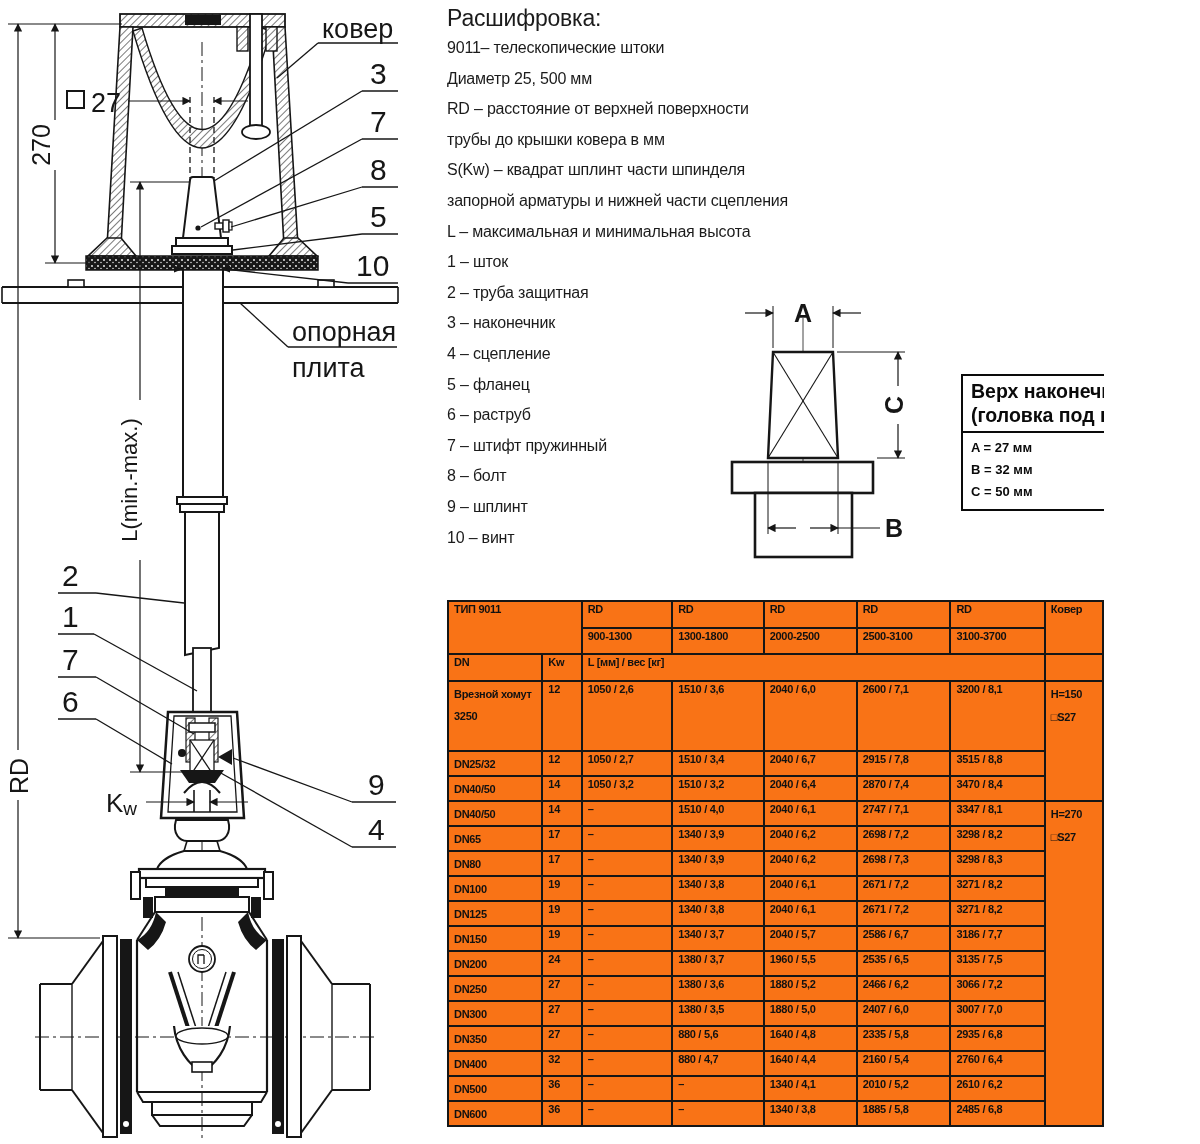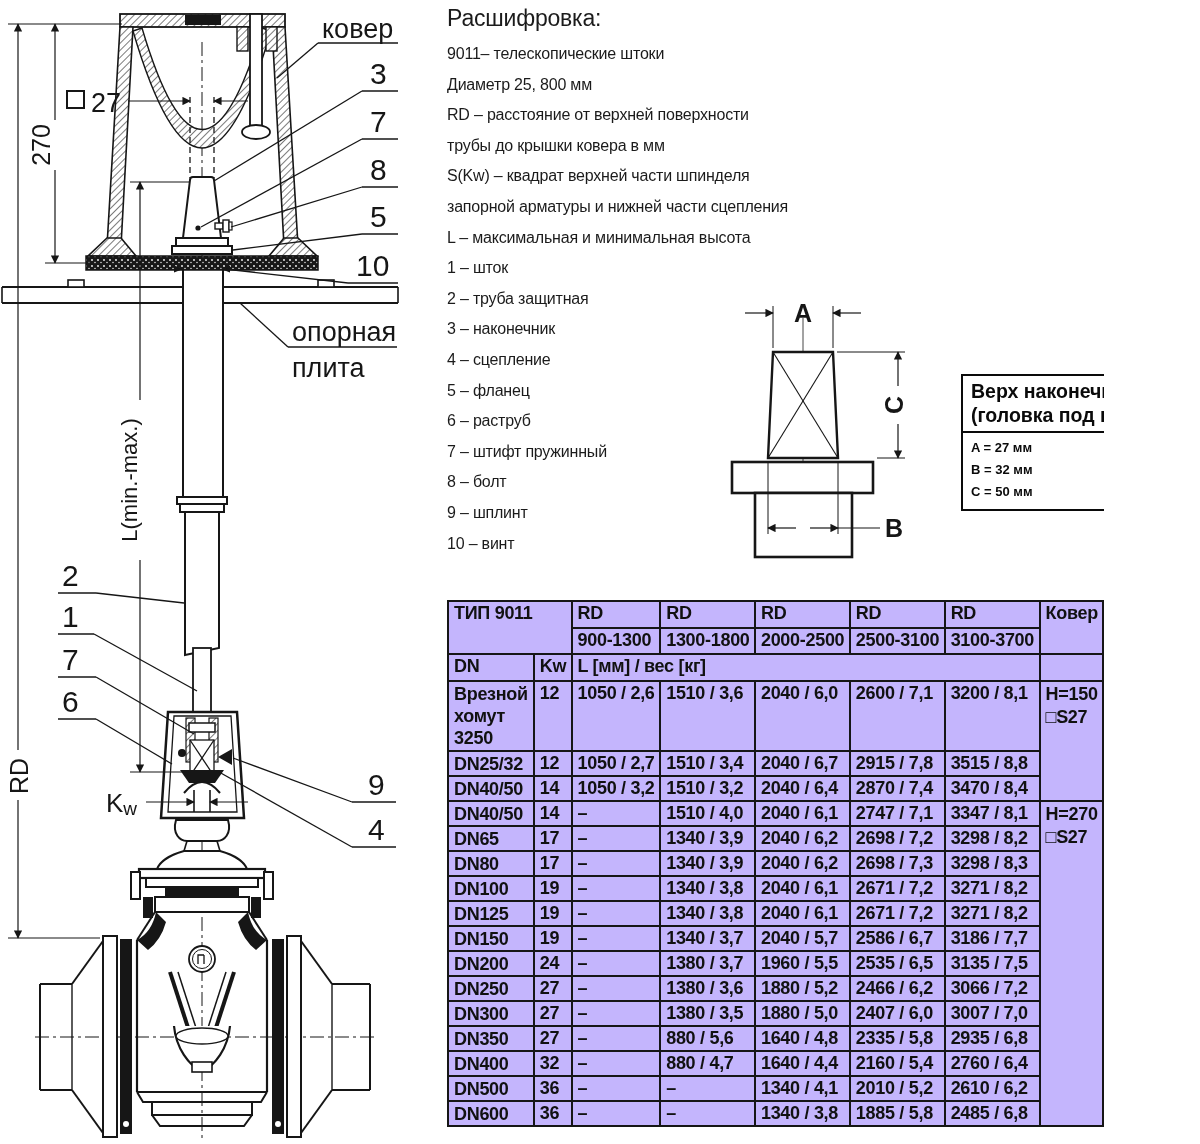--- a/index.html
+++ b/index.html
@@ -1,31 +1,31 @@
 <!DOCTYPE html>
 <html><head>
 <meta charset="utf-8">
 <style>
   html,body{margin:0;padding:0;background:#fff;}
   .canvas{position:relative;width:1104px;height:1144px;background:#fff;overflow:hidden;
           font-family:"Liberation Sans",sans-serif;color:#1b1b1b;}
   svg text{font-family:"Liberation Sans",sans-serif;fill:#161616;}
   
   .legend{position:absolute;left:447px;top:5px;width:745px;}
-  .legend .lg-title{font-size:23px;margin-bottom:7px;letter-spacing:-0.2px;}
+  .legend .lg-title{font-size:23px;margin-bottom:1px;letter-spacing:-0.2px;}
   .legend .lg-line{font-size:16px;line-height:30.6px;letter-spacing:-0.2px;white-space:nowrap;}
   
   .tip-box{position:absolute;left:961px;top:374px;width:222px;background:#fff;
            border:2.5px solid #0a0a0a;font-weight:700;color:#0a0a0a;box-sizing:border-box;}
   .tip-box .hd{padding:3px 8px 4px;border-bottom:2.2px solid #0a0a0a;font-size:19.5px;line-height:24px;white-space:nowrap;}
   .tip-box .vals{padding:4px 8px 6px;font-size:13px;line-height:22px;}
   .tip-box .brow{display:flex;justify-content:space-between;padding-right:4px;align-items:flex-end;}
   
   #spec-table{position:absolute;left:447px;top:600px;border-collapse:collapse;table-layout:fixed;
-              font-weight:700;font-size:18px;letter-spacing:-0.3px;color:#111;background:#c4b5fd;}
+              font-weight:700;font-size:11px;letter-spacing:-0.3px;color:#111;background:#f97316;}
   #spec-table td{border:2px solid #161616;padding:1px 4px 0 5px;vertical-align:top;
                  white-space:nowrap;overflow:hidden;}
   #spec-table thead tr.h1 td{height:24px;}
   #spec-table thead tr.h2 td{height:23px;}
   #spec-table thead tr.h3 td{height:24px;}
   #spec-table tbody tr{height:25px;}
   #spec-table tbody tr.row-tall{height:70px;}
   #spec-table td.dn-cell{white-space:normal;line-height:22px;}
   #spec-table td.kover-cell{line-height:23px;}
 </style>
@@ -266,24 +266,24 @@
     <text x="62" y="670" font-size="30">7</text>
     <text x="62" y="712" font-size="30">6</text>
     <text x="368" y="795" font-size="30">9</text>
     <text x="368" y="840" font-size="30">4</text>
   </svg>
 
   <div class="legend">
     <div class="lg-title">Расшифровка:</div>
     <div id="legend-lines">
         <div class="lg-line">9011– телескопические штоки</div>
-        <div class="lg-line">Диаметр 25, 800 мм</div>
+        <div class="lg-line">Диаметр 25, 500 мм</div>
         <div class="lg-line">RD – расстояние от верхней поверхности</div>
         <div class="lg-line">трубы до крышки ковера в мм</div>
-        <div class="lg-line">S(Kw) – квадрат верхней части шпинделя</div>
+        <div class="lg-line">S(Kw) – квадрат шплинт части шпинделя</div>
         <div class="lg-line">запорной арматуры и нижней части сцепления</div>
         <div class="lg-line">L – максимальная и минимальная высота</div>
         <div class="lg-line">1 – шток</div>
         <div class="lg-line">2 – труба защитная</div>
         <div class="lg-line">3 – наконечник</div>
         <div class="lg-line">4 – сцепление</div>
         <div class="lg-line">5 – фланец</div>
         <div class="lg-line">6 – раструб</div>
         <div class="lg-line">7 – штифт пружинный</div>
         <div class="lg-line">8 – болт</div>

